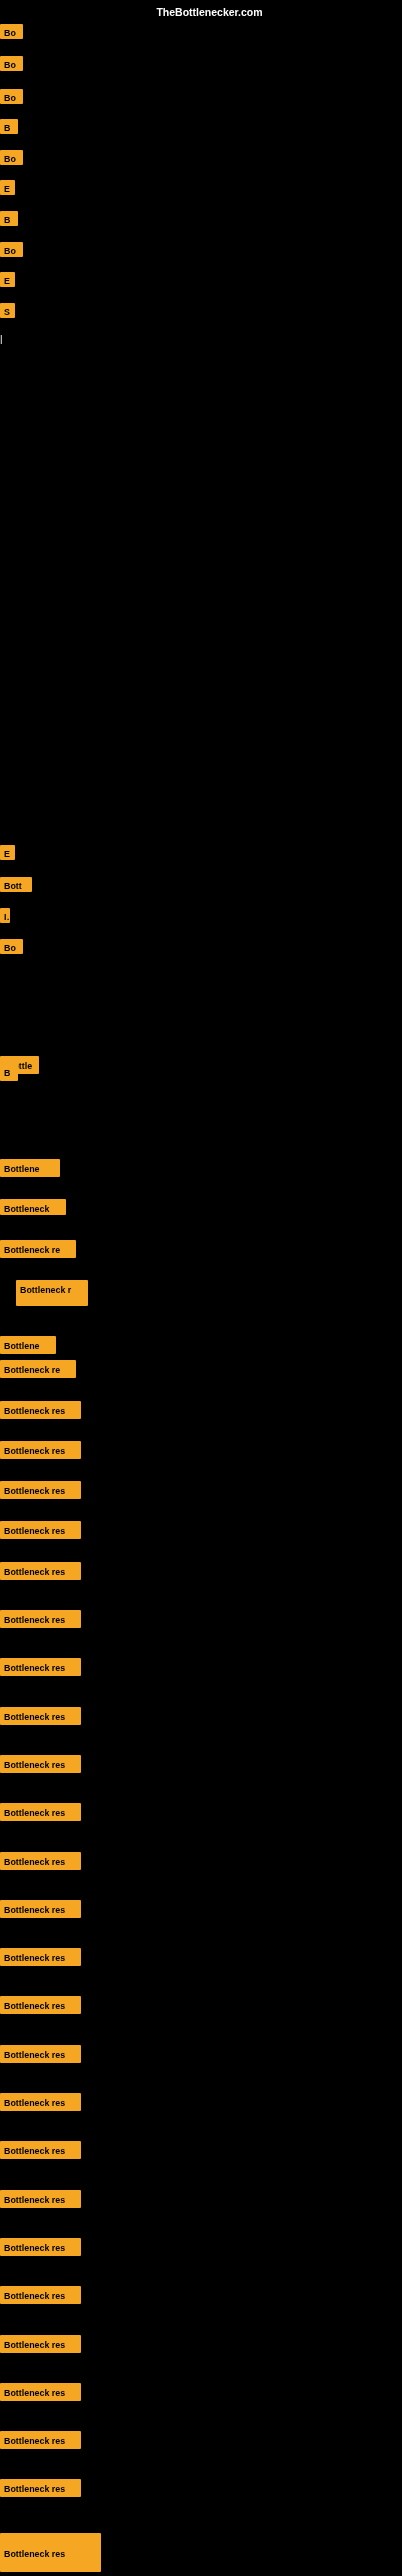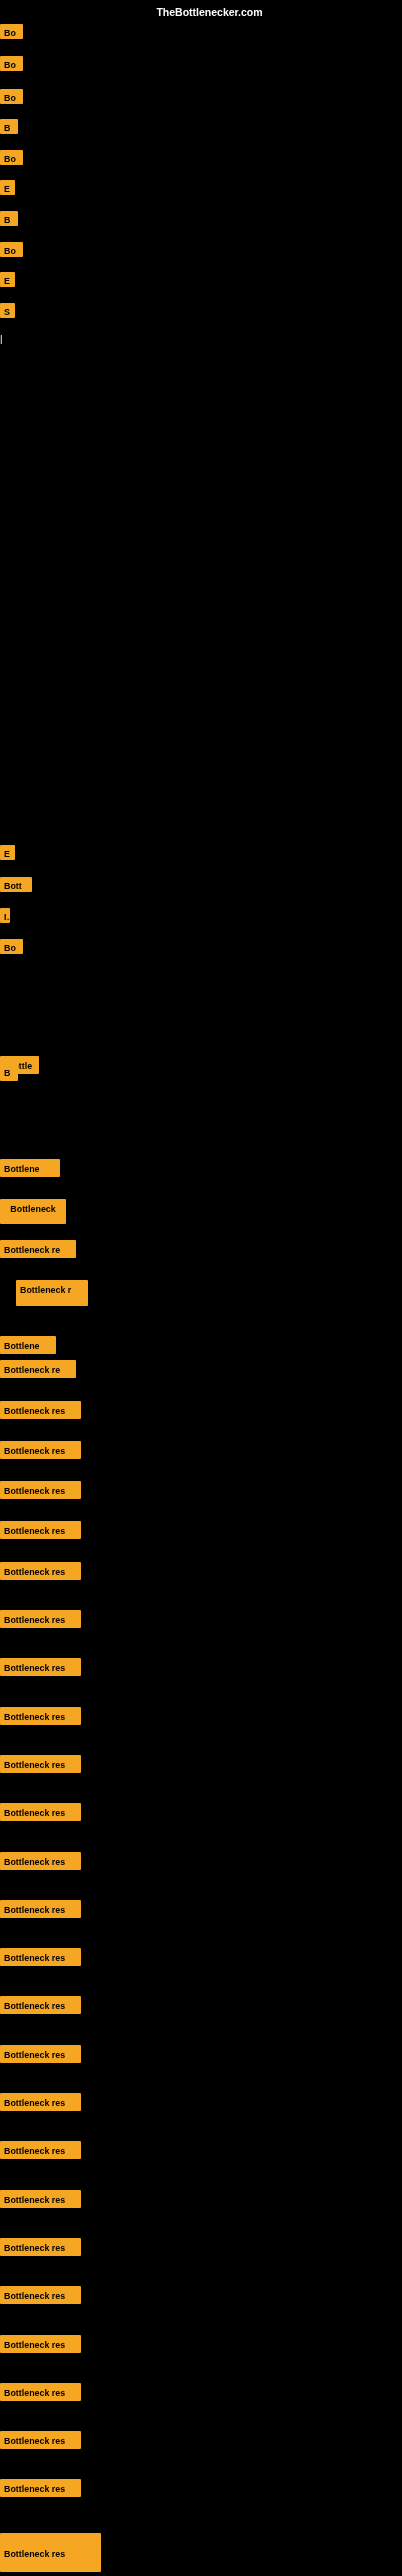--- a/index.html
+++ b/index.html
@@ -59,21 +59,21 @@
     <div class="orange-btn" style="top: 272px; left: 0px; width: 14.5px; height: 14.5px; line-height: 14.5px;">E</div>
     <div class="orange-btn" style="top: 303px; left: 0px; width: 14.5px; height: 14.5px; line-height: 14.5px;">S</div>
     <div class="tick-mark" style="top: 333px; left: 0px;">|</div>
     <div class="orange-btn" style="top: 845px; left: 0px; width: 14.5px; height: 14.5px; line-height: 14.5px;">E</div>
     <div class="orange-btn" style="top: 877px; left: 0px; width: 32px; height: 14.5px; line-height: 14.5px;">Bott</div>
     <div class="orange-btn" style="top: 908px; left: 0px; width: 9.7px; height: 14.5px; line-height: 14.5px;">I</div>
     <div class="orange-btn" style="top: 939px; left: 0px; width: 22.5px; height: 14.5px; line-height: 14.5px;">Bo</div>
     <div class="orange-btn" style="top: 1056px; left: 0px; width: 39px; height: 17.7px; line-height: 17.7px; text-align: center;">Bottle</div>
     <div class="orange-btn" style="top: 1063px; left: 0px; width: 17.7px; height: 17.7px; line-height: 17.7px;">B</div>
     <div class="orange-btn" style="top: 1159px; left: 0px; width: 60px; height: 17.7px; line-height: 17.7px;">Bottlene</div>
-    <div class="orange-btn" style="top: 1199px; left: 0px; width: 66px; height: 25px; line-height: 17.7px; text-align: center;">Bottleneck</div>
+    <div class="orange-btn" style="top: 1199px; left: 0px; width: 66px; height: 16px; line-height: 17.7px;">Bottleneck</div>
     <div class="orange-btn" style="top: 1240px; left: 0px; width: 76px; height: 17.7px; line-height: 17.7px;">Bottleneck re</div>
     <div class="orange-btn" style="top: 1280px; left: 16px; width: 72px; height: 26px; line-height: 17.7px;">Bottleneck r</div>
     <div class="orange-btn" style="top: 1320px; left: 0px; width: 56px; height: 17.7px; line-height: 17.7px; margin-top: 16px;">Bottlene</div>
     <div class="orange-btn" style="top: 1360px; left: 0px; width: 76px; height: 17.7px; line-height: 17.7px;">Bottleneck re</div>
     <div class="orange-btn" style="top: 1401px; left: 0px; width: 81px; height: 17.7px; line-height: 17.7px;">Bottleneck res</div>
     <div class="orange-btn" style="top: 1441px; left: 0px; width: 81px; height: 17.7px; line-height: 17.7px;">Bottleneck res</div>
     <div class="orange-btn" style="top: 1481px; left: 0px; width: 81px; height: 17.7px; line-height: 17.7px;">Bottleneck res</div>
     <div class="orange-btn" style="top: 1521px; left: 0px; width: 81px; height: 17.7px; line-height: 17.7px;">Bottleneck res</div>
     <div class="orange-btn" style="top: 1562px; left: 0px; width: 81px; height: 17.7px; line-height: 17.7px;">Bottleneck res</div>
     <div class="orange-btn" style="top: 1610px; left: 0px; width: 81px; height: 17.7px; line-height: 17.7px;">Bottleneck res</div>

